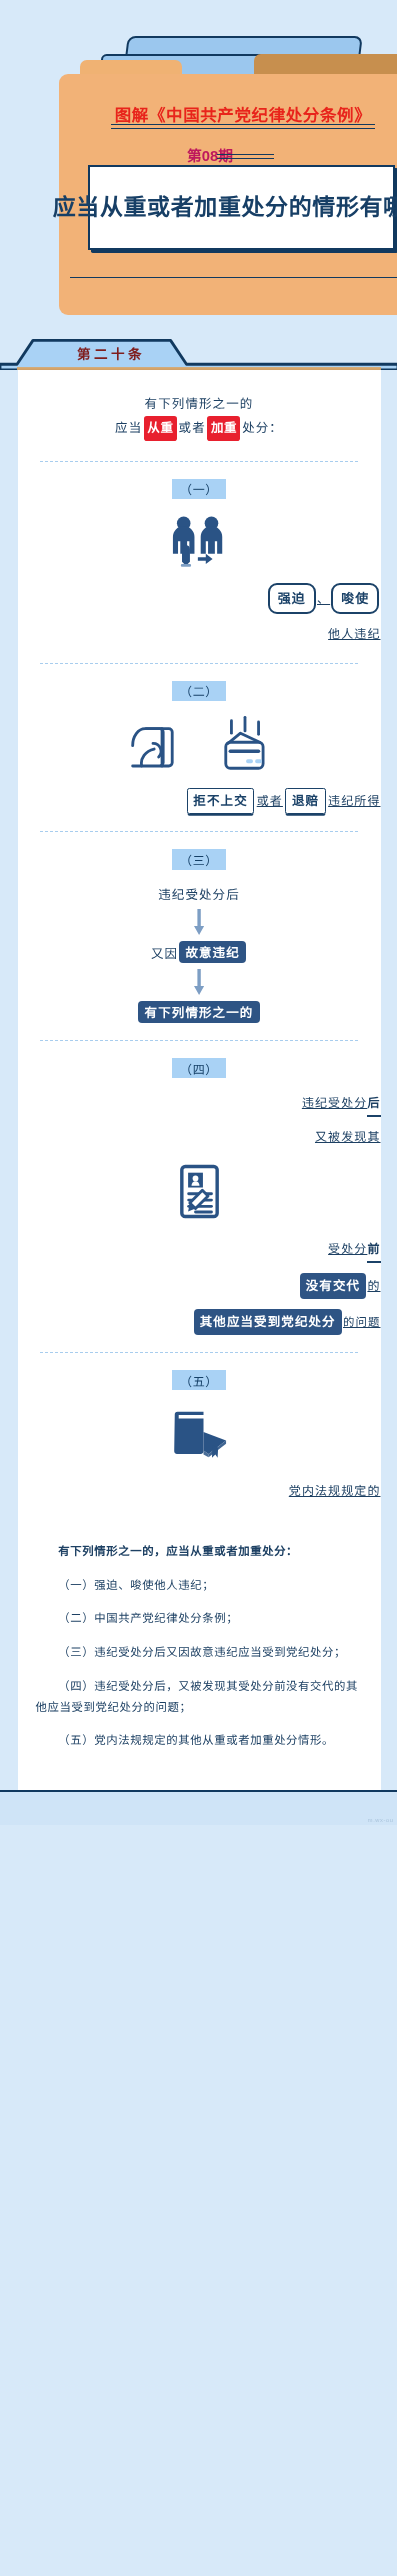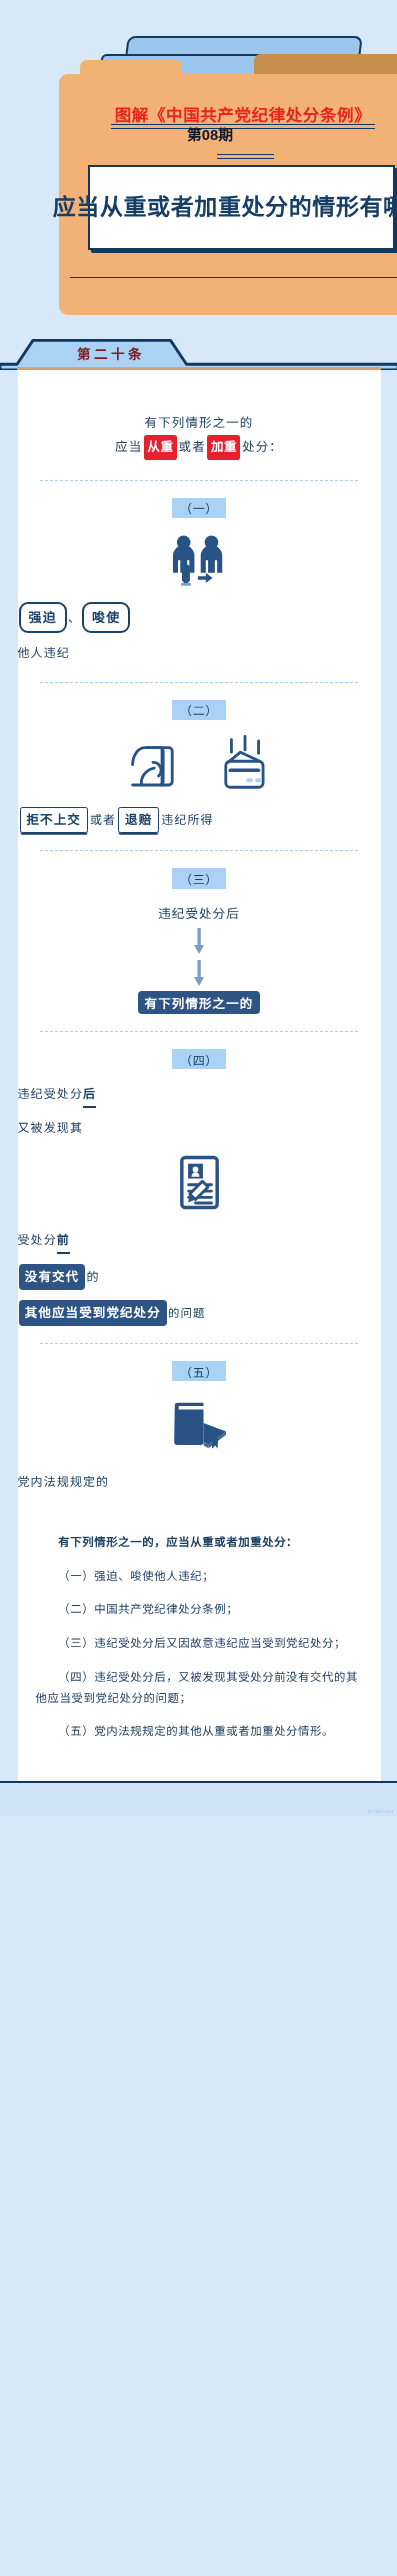--- a/index.html
+++ b/index.html
@@ -81,26 +81,26 @@
   .kicker-rule{
     position:absolute;
     left:67px; top:124px;
     width:264px; height:0;
     border-top:1.7px solid #12395e;
     border-bottom:1.7px solid #12395e;
     height:3.4px;
   }
   .issue{
     position:absolute;
-    left:0; top:123px;
+    left:0; top:144px;
     width:332px;
     text-align:center;
     font-size:14.8px;
     font-weight:bold;
-    color:#0f172a;
+    color:#be185d;
   }
   .issue-rule{
     position:absolute;
     left:173px; top:154px;
     width:57px; height:2.8px;
     border-top:1.7px solid #12395e;
     border-bottom:1.1px solid #12395e;
   }
   .title-card-shadow{
     position:absolute;
@@ -143,21 +143,21 @@
     height:41px;
   }
   .banner-svg{display:block;}
 
   
   .panel{
     position:relative;
     width:363px;
     margin:0 auto;
     background:#ffffff;
-    padding:36px 0 0 0;
+    padding:17px 0 0 0;
     box-sizing:border-box;
   }
 
   .lead{
     text-align:center;
     font-size:12.5px;
     line-height:1.9;
     color:#1d4063;
     padding:5.7px 0 2.3px;
     letter-spacing:1.1px;
@@ -194,26 +194,27 @@
   .icon-row{
     display:flex;
     justify-content:center;
     align-items:flex-end;
     gap:40px;
     margin:5.7px 0 14.8px;
   }
   .centered{ text-align:center; }
 
   .tagline{
-    text-align:left;
+    text-align:right;
     font-size:12px;
     color:#1d4063;
     letter-spacing:1.1px;
     margin:10.2px 0;
     line-height:1.8;
+    text-decoration:underline;
   }
   .tagline.small{ font-size:11.4px; }
 
   
   .chip-bracket{
     display:inline-block;
     position:relative;
     border:2.3px solid #1b4268;
     border-radius:9px;
     padding:1.7px 8px;
@@ -415,20 +416,23 @@
 
     <div>
       <span class="numtag">（三）</span>
 
       <div class="flow-line">违纪受处分后</div>
 
       <svg class="arrow-down" viewBox="0 0 18 46">
         <path d="M6,0 L12,0 L12,30 L18,30 L9,46 L0,30 L6,30 Z" fill="#7d9ec4"></path>
       </svg>
 
+      <div class="flow-line">
+        <span>又因</span><span class="chip-solid">故意违纪</span>
+      </div>
 
       <svg class="arrow-down" viewBox="0 0 18 46">
         <path d="M6,0 L12,0 L12,30 L18,30 L9,46 L0,30 L6,30 Z" fill="#7d9ec4"></path>
       </svg>
 
       <div class="flow-line">
         <span class="chip-solid">有下列情形之一的</span>
       </div>
     </div>
 

